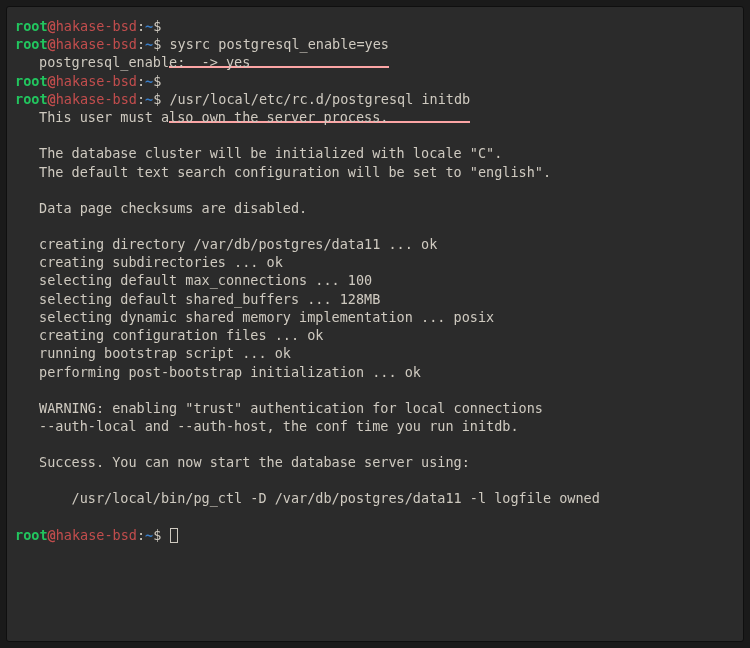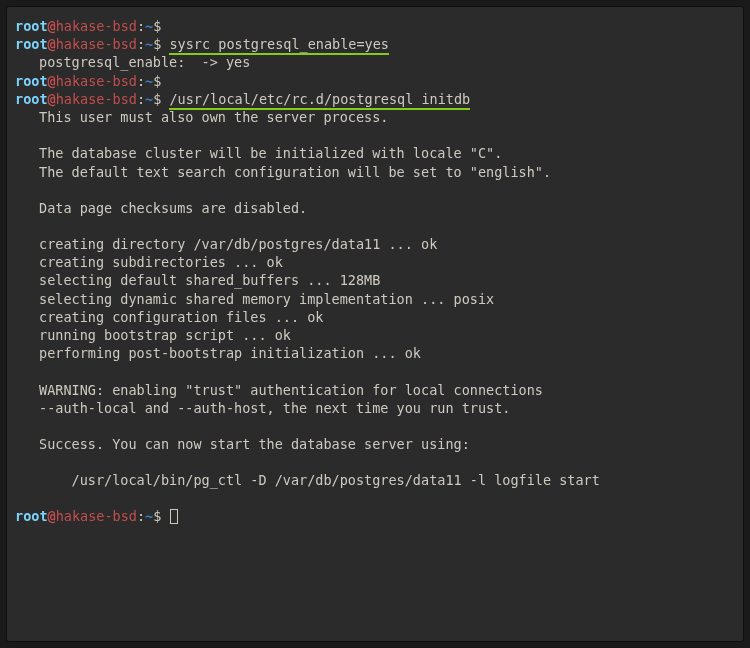--- a/index.html
+++ b/index.html
@@ -16,30 +16,30 @@
     background: #2b2b2b;
     border: 1px solid #0f0f0f;
     border-radius: 3px;
     width: 100%;
     height: 100%;
     padding: 10px 8px;
     color: #cfcac0;
     overflow: hidden;
   }
   .line { white-space: pre; }
-  .user { color: #7dd3fc; font-weight: bold; }
+  .user { color: #22c55e; font-weight: bold; }
   .at { color: #c24d4d; font-weight: bold; }
   .host { color: #c24d4d; font-weight: normal; }
   .colon { color: #cfcac0; }
   .path { color: #3a7ec8; font-weight: bold; }
   .sigil { color: #cfcac0; }
   .cmd-underline {
     color: #cfcac0;
-    border-bottom: 2px solid #84cc16;
-    padding-bottom: 1px;
+    border-bottom: 2px solid #fca5a5;
+    padding-bottom: 14px;
   }
   .output { color: #cfcac0; margin-left: 24px; }
   .cursor {
     display: inline-block;
     width: 8px;
     height: 15px;
     border: 1px solid #cfcac0;
     vertical-align: text-bottom;
     margin-left: 1px;
   }
@@ -62,29 +62,30 @@
 
   <div class="line output">This user must also own the server process.</div>
   <div class="spacer"></div>
   <div class="line output">The database cluster will be initialized with locale "C".</div>
   <div class="line output">The default text search configuration will be set to "english".</div>
   <div class="spacer"></div>
   <div class="line output">Data page checksums are disabled.</div>
   <div class="spacer"></div>
   <div class="line output">creating directory /var/db/postgres/data11 ... ok</div>
   <div class="line output">creating subdirectories ... ok</div>
+  <div class="line output">selecting default max_connections ... 100</div>
   <div class="line output">selecting default shared_buffers ... 128MB</div>
   <div class="line output">selecting dynamic shared memory implementation ... posix</div>
   <div class="line output">creating configuration files ... ok</div>
   <div class="line output">running bootstrap script ... ok</div>
   <div class="line output">performing post-bootstrap initialization ... ok</div>
   <div class="spacer"></div>
   <div class="line output">WARNING: enabling "trust" authentication for local connections</div>
-  <div class="line output">--auth-local and --auth-host, the next time you run trust.</div>
+  <div class="line output">--auth-local and --auth-host, the conf time you run initdb.</div>
   <div class="spacer"></div>
   <div class="line output">Success. You can now start the database server using:</div>
   <div class="spacer"></div>
-  <div class="line output">    /usr/local/bin/pg_ctl -D /var/db/postgres/data11 -l logfile start</div>
+  <div class="line output">    /usr/local/bin/pg_ctl -D /var/db/postgres/data11 -l logfile owned</div>
   <div class="spacer"></div>
 
   <div class="line"><span class="user">root</span><span class="at">@</span><span class="host">hakase-bsd</span><span class="colon">:</span><span class="path">~</span><span class="sigil">$ </span><span class="cursor"></span></div>
 
 </div>
 
 </body></html>

